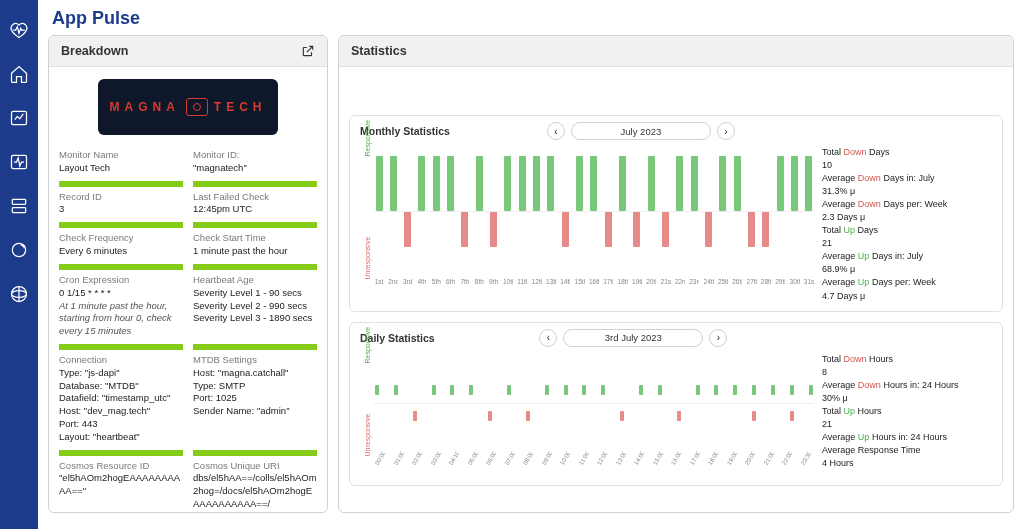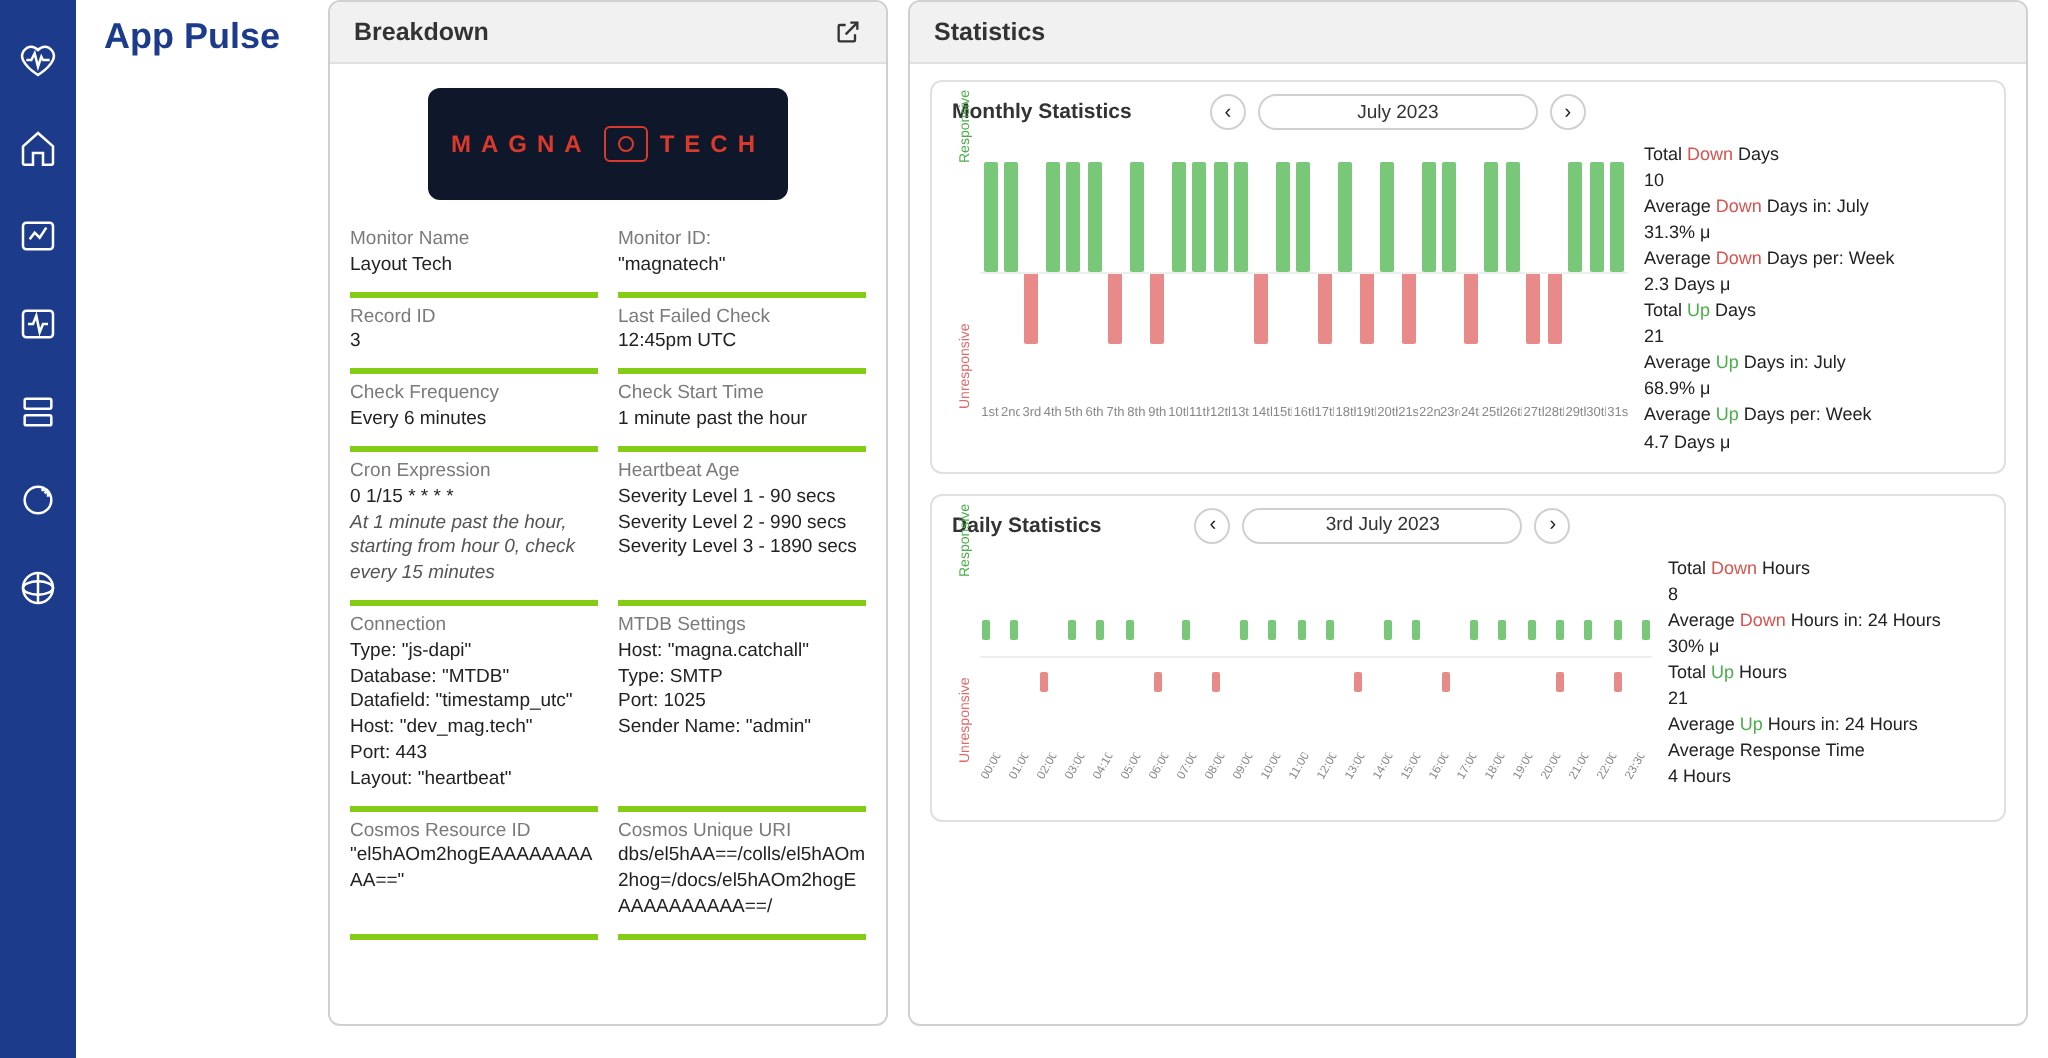--- a/index.html
+++ b/index.html
@@ -1,33 +1,33 @@
 <!DOCTYPE html>
 <html><head>
 <meta charset="utf-8">
 <style>
 * { box-sizing: border-box; margin: 0; padding: 0; font-family: Arial, Helvetica, sans-serif; }
 body { background: #fff; color: #222; font-size: 11px; display: flex; height: 529px; width: 1024px; overflow: hidden; }
 .sidebar { width: 38px; background: #1d3b8b; display: flex; flex-direction: column; align-items: center; padding-top: 8px; flex-shrink: 0; }
 .sidebar .logo-icon, .sidebar .nav-icon { width: 20px; height: 20px; margin: 12px 0; color: #fff; cursor: pointer; }
 .sidebar svg { width: 100%; height: 100%; stroke: #fff; fill: none; stroke-width: 1.5; }
-.main { flex: 1; display: flex; flex-direction: row; overflow: hidden; }
+.main { flex: 1; display: flex; flex-direction: column; overflow: hidden; }
 .titlebar { padding: 8px 14px 6px 14px; font-size: 18px; font-weight: 700; color: #1d3b8b; }
 .content { flex: 1; display: flex; gap: 10px; padding: 0 10px 16px 10px; overflow: hidden; }
 .panel { border: 1px solid #d0d0d0; border-radius: 6px; overflow: hidden; display: flex; flex-direction: column; background: #fff; }
 .breakdown-panel { width: 280px; flex-shrink: 0; }
-.stats-panel { flex: 1; }
+.stats-panel { flex: 1; gap: 40px; }
 .panel-header { background: #f1f1f1; padding: 8px 12px; font-size: 12.5px; font-weight: 700; color: #333; display: flex; justify-content: space-between; align-items: center; border-bottom: 1px solid #e0e0e0; }
 .panel-body { flex: 1; overflow-y: auto; padding: 8px 10px; }
 .brand-logo { display: flex; align-items: center; justify-content: center; background: #0f172a; border-radius: 6px; height: 56px; margin: 4px auto 10px; width: 180px; }
 .brand-logo-text { color: #d93a2b; letter-spacing: 5px; font-weight: 700; font-size: 12px; display: flex; align-items: center; gap: 6px; }
 .brand-logo-chip { width: 22px; height: 18px; border: 1.5px solid #d93a2b; border-radius: 3px; display: inline-block; position: relative; }
 .brand-logo-chip::before { content:''; position:absolute; width:6px; height:6px; border:1.5px solid #d93a2b; border-radius:50%; top:4px; left:6px; }
 .kv-grid { display: grid; grid-template-columns: 1fr 1fr; gap: 0 10px; font-size: 9.5px; line-height: 1.35; }
-.kv-block { border-bottom: 3px solid #84cc16; padding: 4px 0 6px 0; }
+.kv-block { border-bottom: 6px solid #84cc16; padding: 4px 0 6px 0; }
 .kv-label { color: #7a7a7a; }
 .kv-value { color: #222; }
 .kv-italic { font-style: italic; color: #555; }
 .chart-card { border: 1px solid #e0e0e0; border-radius: 6px; margin-bottom: 10px; display: flex; flex-direction: column; }
 .chart-head { display: flex; align-items: center; padding: 6px 10px 2px 10px; }
 .chart-title { font-size: 10.5px; font-weight: 600; color: #333; }
 .month-nav { flex: 1; display: flex; align-items: center; justify-content: center; gap: 6px; }
 .nav-btn { width: 18px; height: 18px; border: 1px solid #d0d0d0; border-radius: 9px; display: flex; align-items: center; justify-content: center; cursor: pointer; font-size: 10px; color: #222; background:#fff; }
 .period-pill { min-width: 140px; border: 1px solid #d0d0d0; border-radius: 11px; height: 18px; display: flex; align-items: center; justify-content: center; font-size: 9.5px; color: #333; }
 .chart-body { display: flex; padding: 4px 10px 8px 10px; gap: 8px; }

